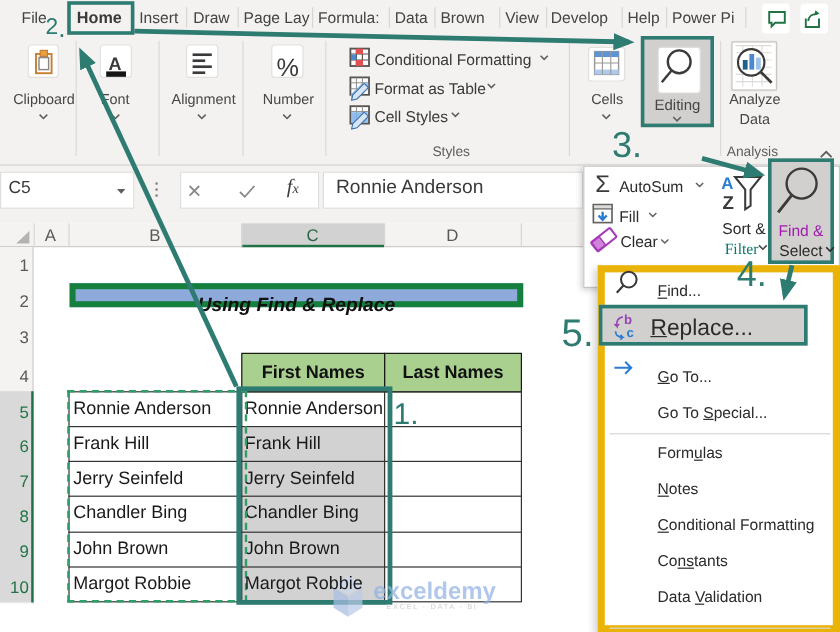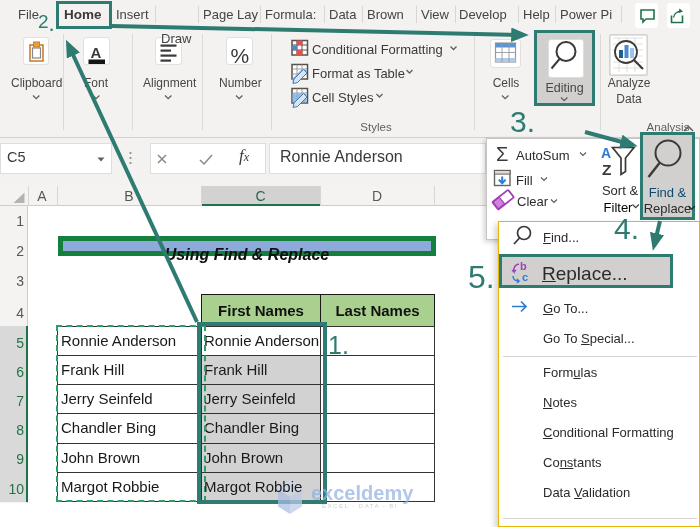--- a/index.html
+++ b/index.html
@@ -22,32 +22,32 @@
 
 #fbar { left:0; top:138px; width:700px; height:48px; background:#F3F2F1; z-index:3; }
 
 #sheet { left:0; top:178px; width:700px; height:349px; background:#fff; z-index:1; }
 #colhdr { position:absolute; left:0; top:8px; width:486px; height:20px; background:#F5F3F2; border-bottom:1px solid #cfcdcb; }
 .chl { position:absolute; top:2px; font-size:14px; color:#5a5856; width:40px; text-align:center; }
 .rnum { position:absolute; width:24px; text-align:right; font-size:14px; color:#5a5856; }
 .cell { position:absolute; font-size:15px; color:#1a1a1a; line-height:28px; white-space:nowrap; }
 
 #flyout { left:486px; top:138px; width:214px; height:102px; background:#fff; border:1px solid #c8c6c4; box-shadow:-2px 2px 5px rgba(0,0,0,.18); z-index:20; }
-#menu { left:498px; top:221px; width:202px; height:306px; background:#fff; border:1px solid #eab308; box-shadow:-3px 3px 6px rgba(0,0,0,.18); z-index:25; }
+#menu { left:498px; top:221px; width:202px; height:306px; background:#fff; border:6px solid #eab308; box-shadow:-3px 3px 6px rgba(0,0,0,.18); z-index:25; }
 .mitem { position:absolute; left:44px; font-size:13px; color:#2b2b2b; white-space:nowrap; }
 .msep { position:absolute; left:4px; right:2px; height:1px; background:#d8d6d4; }
 svg.ovl { position:absolute; left:0; top:0; z-index:55; pointer-events:none; }
 </style>
 </head>
 <body>
 
 <div id="tabbar" class="abs">
   <span class="tab" style="left:18px;">File</span>
   <span class="tab" style="left:116px;">Insert</span>
-  <span class="tab" style="left:161px;margin-top:24px;">Draw</span>
+  <span class="tab" style="left:161px;">Draw</span>
   <span class="tab" style="left:203px;">Page Lay</span>
   <span class="tab" style="left:265px;">Formula:</span>
   <span class="tab" style="left:329px;">Data</span>
   <span class="tab" style="left:367px;">Brown</span>
   <span class="tab" style="left:421px;">View</span>
   <span class="tab" style="left:459px;">Develop​</span>
   <span class="tab" style="left:523px;">Help</span>
   <span class="tab" style="left:560px;">Power Pi</span>
   <span class="tsep" style="left:111px"></span>
   <span class="tsep" style="left:155px"></span>
@@ -105,21 +105,21 @@
   <div class="srow" style="left:312px;top:36px;">Format as Table</div>
   <div class="srow" style="left:312px;top:60px;">Cell Styles</div>
   <div class="gname" style="left:352px;top:91px;width:48px;">Styles</div>
 
   <div class="ibox" style="left:490px;top:9px;width:31px;height:29px;"></div>
   <div class="glabel" style="left:486px;top:46px;width:40px;">Cells</div>
 
   <div class="ibox" style="left:609px;top:4px;width:39px;height:42px;"></div>
   <div class="glabel" style="left:604px;top:46px;width:50px;">Analyze</div>
   <div class="glabel" style="left:604px;top:62px;width:50px;">Data</div>
-  <div class="gname" style="left:603px;top:91px;width:48px;margin-left:41px;">Analysis</div>
+  <div class="gname" style="left:603px;top:91px;width:48px;">Analysis</div>
 </div>
 
 <div class="abs" style="left:534px;top:30px;width:61px;height:76px;background:#D2D0CE;border:3px solid #2E7B72;z-index:9;">
   <div style="position:absolute;left:11px;top:6px;width:36px;height:39px;background:#fff;border:1px solid #e0dedc;border-radius:3px;"></div>
   <div style="position:absolute;left:0;top:48px;width:100%;text-align:center;font-size:12.5px;color:#484644;">Editing</div>
 </div>
 
 <div id="fbar" class="abs">
   <div style="position:absolute;left:0;top:5px;width:112px;height:31px;background:#fff;border:1px solid #e0dedc;"></div>
   <span style="position:absolute;left:7px;top:11px;font-size:14.5px;color:#3b3a39;">C5</span>
@@ -209,26 +209,26 @@
 <div class="abs" style="left:56px;top:325px;width:150px;height:177px;border:2px dashed #2E9E68;z-index:12;"></div>
 
 <div class="abs" style="left:197px;top:322px;width:130px;height:182px;border:4.5px solid #2E7B72;z-index:13;"></div>
 
 <div id="flyout" class="abs">
   <div style="position:absolute;left:9px;top:4px;font-size:20px;color:#3b3a39;font-weight:400;">Σ</div>
   <div style="position:absolute;left:29px;top:9px;font-size:13px;color:#2b2b2b;">AutoSum</div>
   <div style="position:absolute;left:29px;top:34px;font-size:13px;color:#2b2b2b;">Fill</div>
   <div style="position:absolute;left:30px;top:55px;font-size:13px;color:#2b2b2b;">Clear</div>
   <div style="position:absolute;left:113px;top:44px;width:40px;text-align:center;font-size:13px;color:#2b2b2b;">Sort &amp;</div>
-  <div style="position:absolute;left:111px;top:61px;width:40px;text-align:center;font-size:13px;color:#000000;">Filter</div>
+  <div style="position:absolute;left:111px;top:61px;width:40px;text-align:center;font-size:13px;color:#0f766e;font-family:Liberation Serif, serif;">Filter</div>
 </div>
 
 <div class="abs" style="left:640px;top:132px;width:55px;height:88px;background:#D2D0CE;border:3px solid #2E7B72;z-index:30;">
-  <div style="position:absolute;left:0;top:50px;width:100%;text-align:center;font-size:13px;color:#0c4a6e;">Find &amp;</div>
-  <div style="position:absolute;left:0;top:66px;width:100%;text-align:center;font-size:13px;color:#2b2b2b;">Replace</div>
+  <div style="position:absolute;left:0;top:50px;width:100%;text-align:center;font-size:13px;color:#a21caf;">Find &amp;</div>
+  <div style="position:absolute;left:0;top:66px;width:100%;text-align:center;font-size:13px;color:#2b2b2b;">Select</div>
 </div>
 
 <div id="menu" class="abs">
   <div class="mitem" style="top:8px;"><u>F</u>ind...</div>
   <div class="mitem" style="top:79px;"><u>G</u>o To...</div>
   <div class="mitem" style="top:109px;">Go To <u>S</u>pecial...</div>
   <div class="msep" style="top:134px;"></div>
   <div class="mitem" style="top:143px;">Form<u>u</u>las</div>
   <div class="mitem" style="top:173px;"><u>N</u>otes</div>
   <div class="mitem" style="top:203px;"><u>C</u>onditional Formatting</div>

